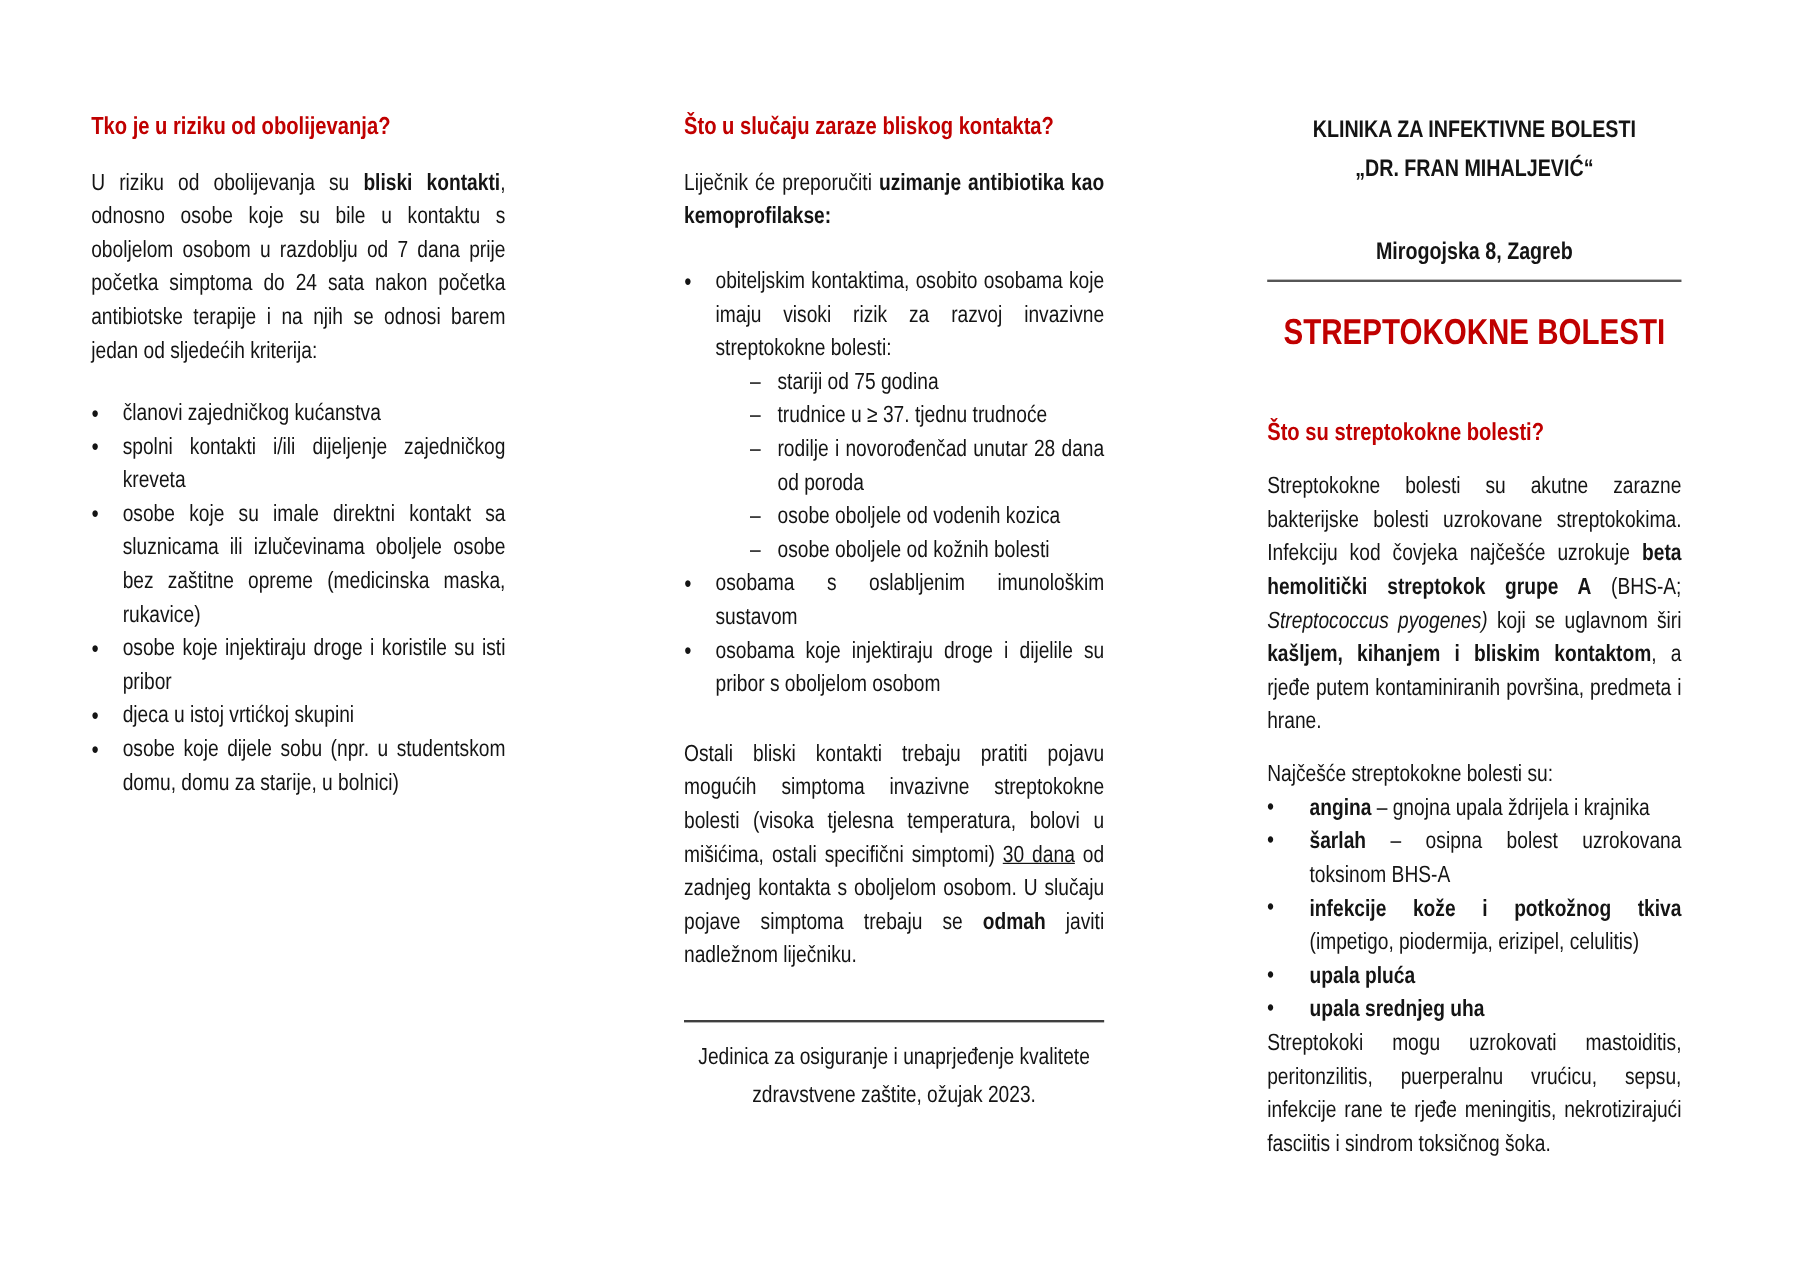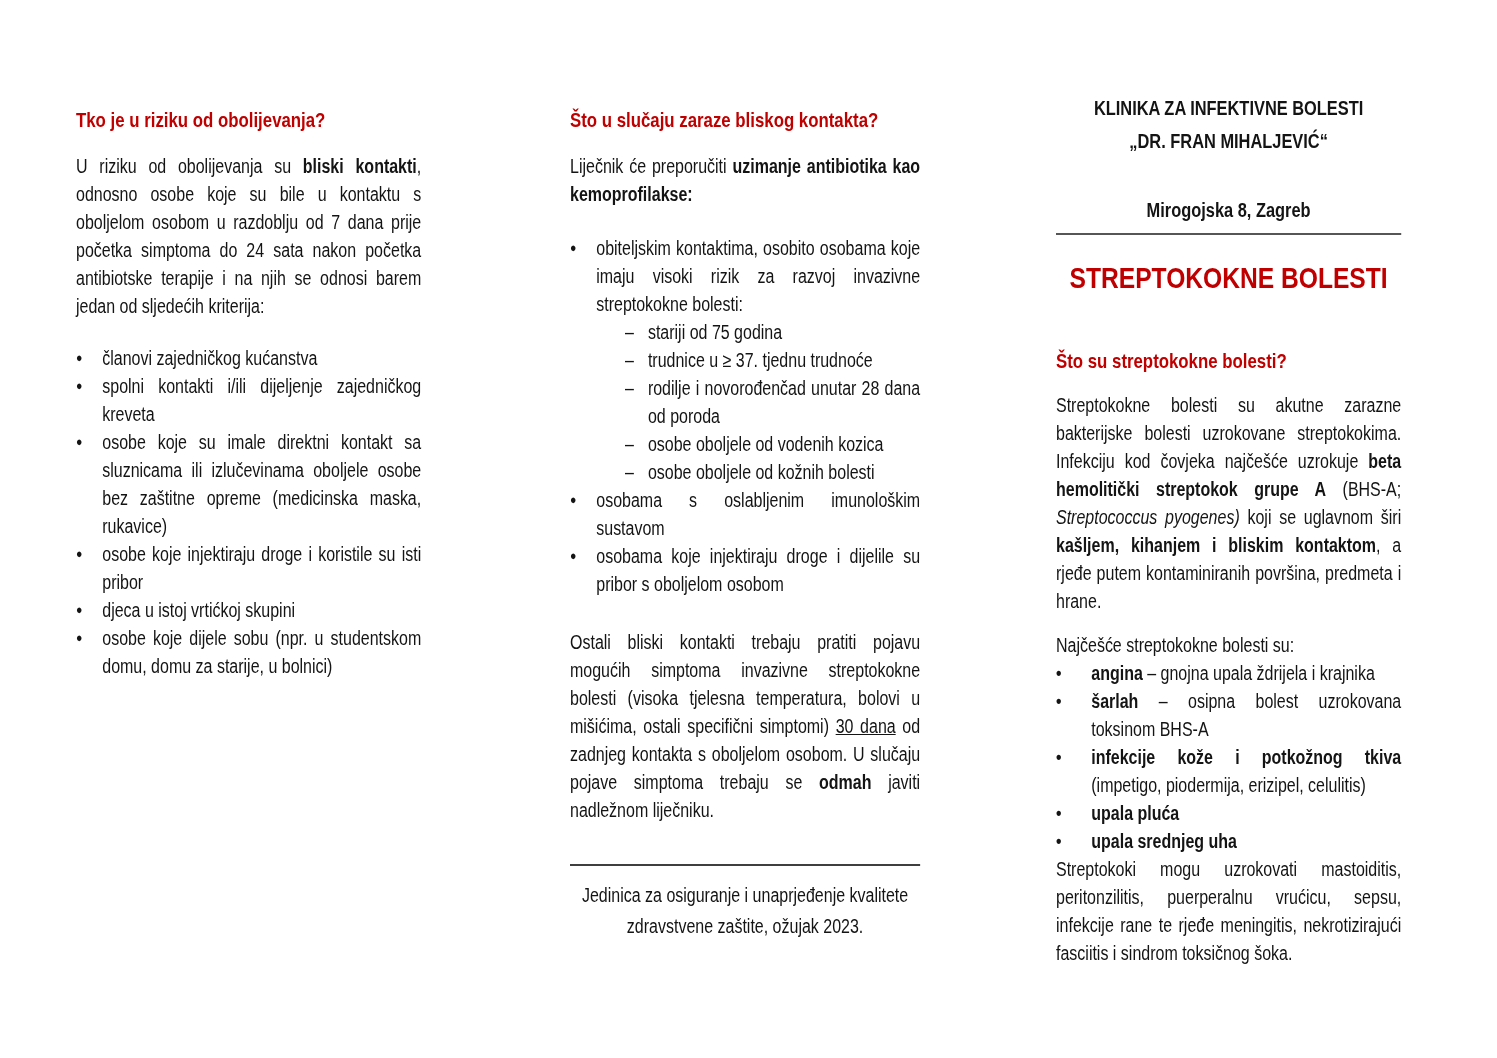--- a/index.html
+++ b/index.html
@@ -15,21 +15,21 @@
     -webkit-font-smoothing:antialiased;
   }
   .page{
     position:relative;
     width:1497px;
     height:1058px;
     background:#ffffff;
     overflow:hidden;
   }
   
-  .panel{position:absolute;top:106px;}
+  .panel{position:absolute;top:92px;}
   .panel-inner{transform:scaleX(0.82);transform-origin:0 0;}
   #panel-left{left:76px;}
   #panel-left .panel-inner{width:421px;}
   #panel-middle{left:570px;}
   #panel-middle .panel-inner{width:427px;}
   #panel-right{left:1056px;top:92px;}
   #panel-right .panel-inner{width:421px;}
 
   .section-heading{
     font-size:20.5px;

